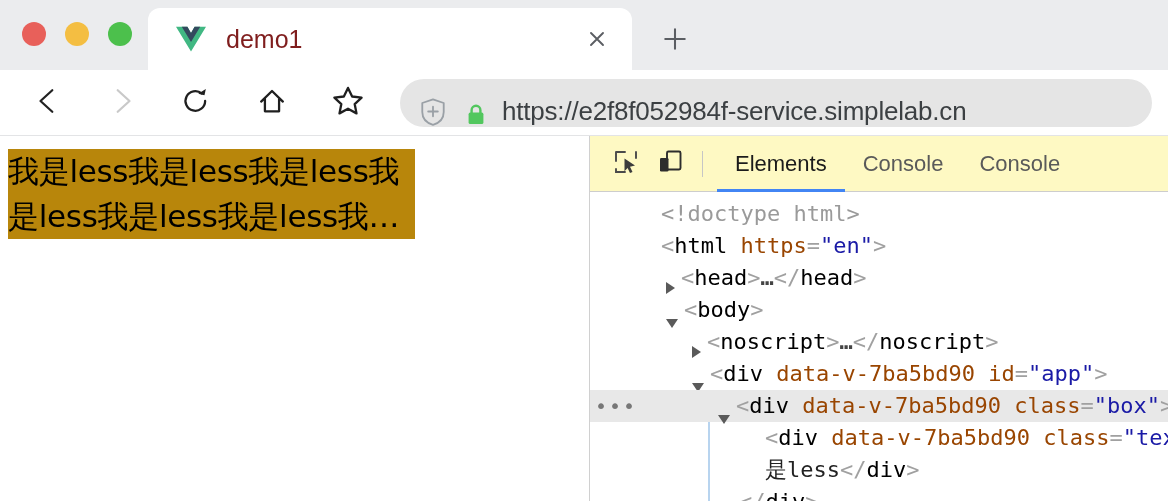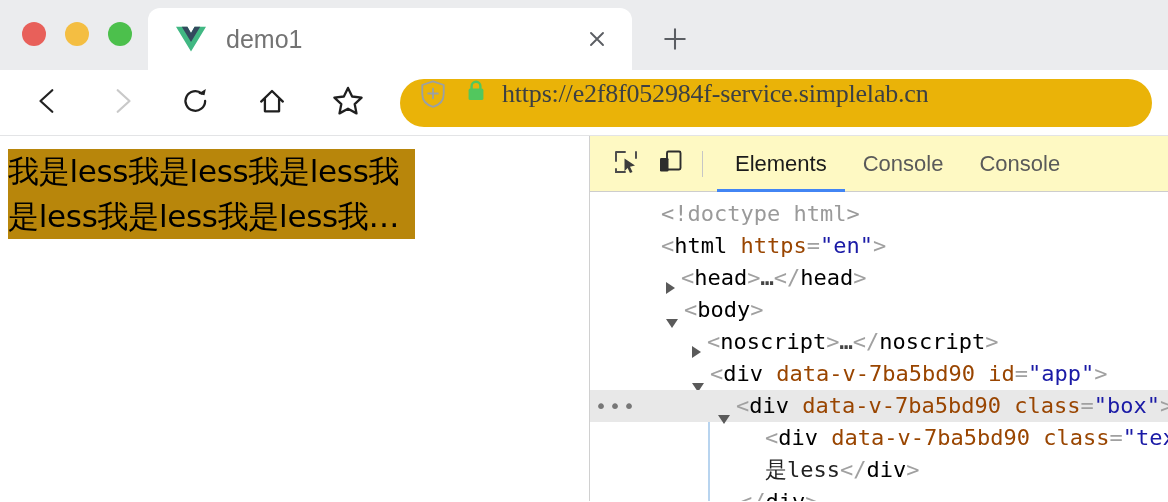--- a/index.html
+++ b/index.html
@@ -38,21 +38,21 @@
     border-radius: 12px 12px 0 0;
     display: flex;
     align-items: center;
     padding: 0 18px 0 28px;
   }
   .tab-favicon { width: 30px; height: 30px; flex: 0 0 30px; display:block; }
   .tab-title {
     flex: 1 1 auto;
     margin-left: 20px;
     font-size: 25px;
-    color: #737373;
+    color: #7f1d1d;
     white-space: nowrap;
     overflow: hidden;
   }
   .tab-close {
     width: 34px; height: 34px;
     flex: 0 0 34px;
     display: flex; align-items: center; justify-content: center;
     color: #5b5e63;
   }
   .newtab {
@@ -79,27 +79,26 @@
   }
   .navbtn.sp-back { margin-right: 22px; }
   .navbtn.sp-fwd  { margin-right: 22px; }
   .navbtn.sp-rel  { margin-right: 24px; }
   .navbtn.sp-home { margin-right: 24px; }
   .navbtn.sp-star { margin-right: 26px; }
 
   .omnibox {
     flex: 1 1 auto;
     height: 48px;
-    background: #eab308;
+    background: #e5e5e5;
     border-radius: 24px;
     display: flex;
-    align-items: flex-start;
+    align-items: flex-end;
     padding: 0 18px;
     min-width: 0;
-    font-family: Liberation Serif, serif;
   }
   .omni-shield { width: 30px; height: 30px; flex:0 0 30px; display:block; margin-right: 16px; }
   .omni-lock   { width: 24px; height: 24px; flex:0 0 24px; display:block; margin-right: 14px; }
   .omni-url {
     font-size: 26px;
     color: #3c4043;
     white-space: nowrap;
     overflow: hidden;
     letter-spacing: -0.2px;
   }

